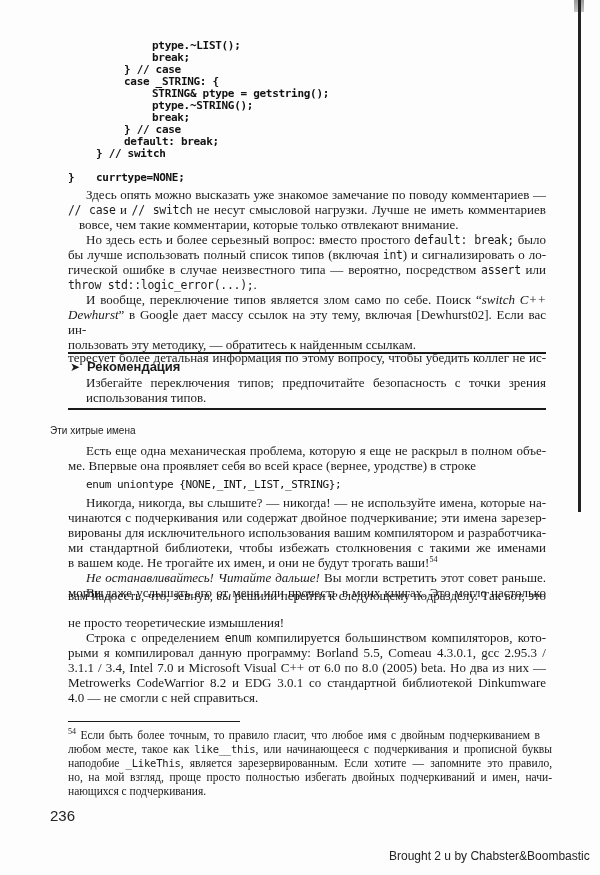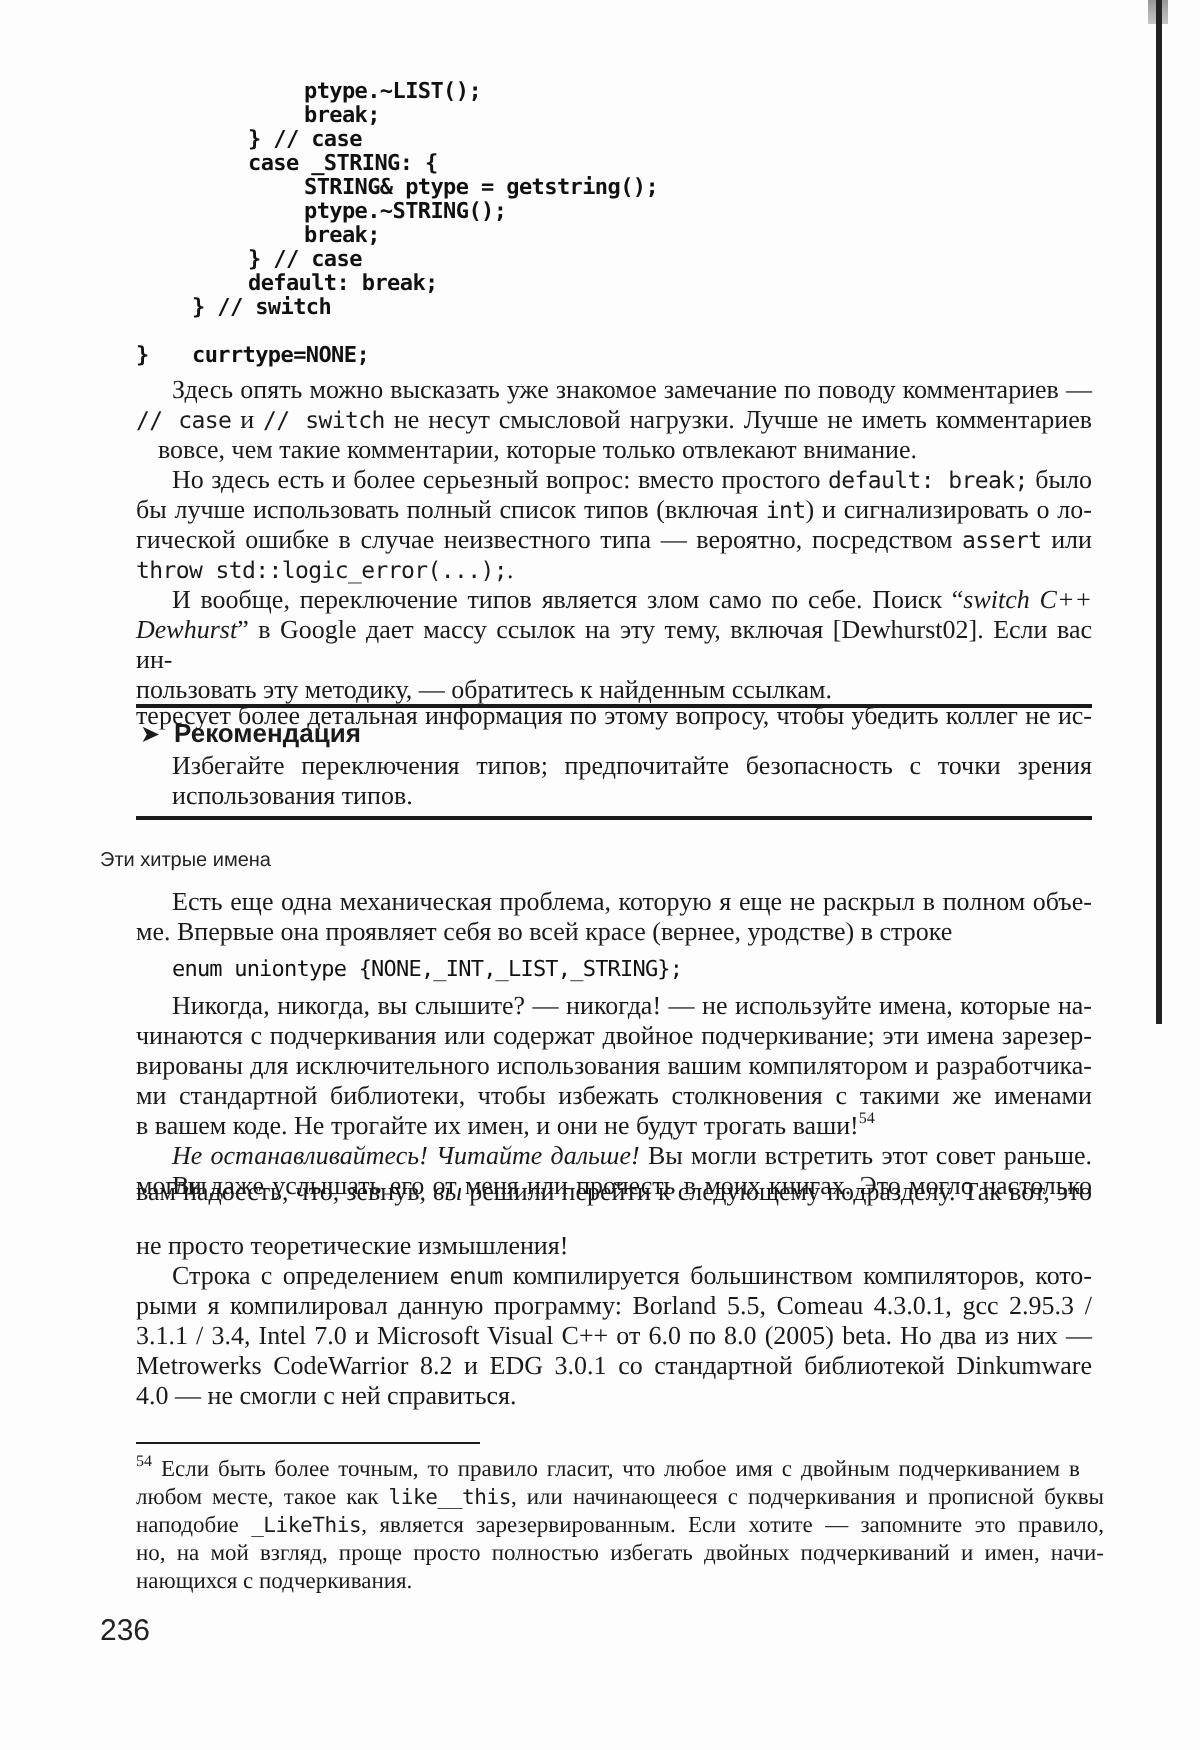--- a/index.html
+++ b/index.html
@@ -108,14 +108,15 @@
   <div class="rule-thin" style="left:68px;top:721px;width:172px;"></div>
   <div>
     <div class="ln fn just" style="left:68px;top:728px;width:472px;line-height:14px;"><sup>54</sup><span> Если быть более точным, то правило гласит, что любое имя с двойным подчеркиванием в</span></div>
     <div class="ln fn just" style="left:68px;top:742px;width:484px;line-height:14px;"><span>любом месте, такое как </span><span class="fnm">like__this</span><span>, или начинающееся с подчеркивания и прописной буквы</span></div>
     <div class="ln fn just" style="left:68px;top:756px;width:484px;line-height:14px;"><span>наподобие </span><span class="fnm">_LikeThis</span><span>, является зарезервированным. Если хотите — запомните это правило,</span></div>
     <div class="ln fn just" style="left:68px;top:770px;width:484px;line-height:14px;">но, на мой взгляд, проще просто полностью избегать двойных подчеркиваний и имен, начи-</div>
     <div class="ln fn" style="left:68px;top:784px;line-height:14px;">нающихся с подчеркивания.</div>
   </div>
 
   <div class="ln sans" style="left:50px;top:808px;font-size:15px;color:#222;">236</div>
+  <div class="ln sans" style="left:389px;top:849px;font-size:12px;color:#222;">Brought 2 u by Chabster&amp;Boombastic</div>
 
 </div>
 
 </body></html>

